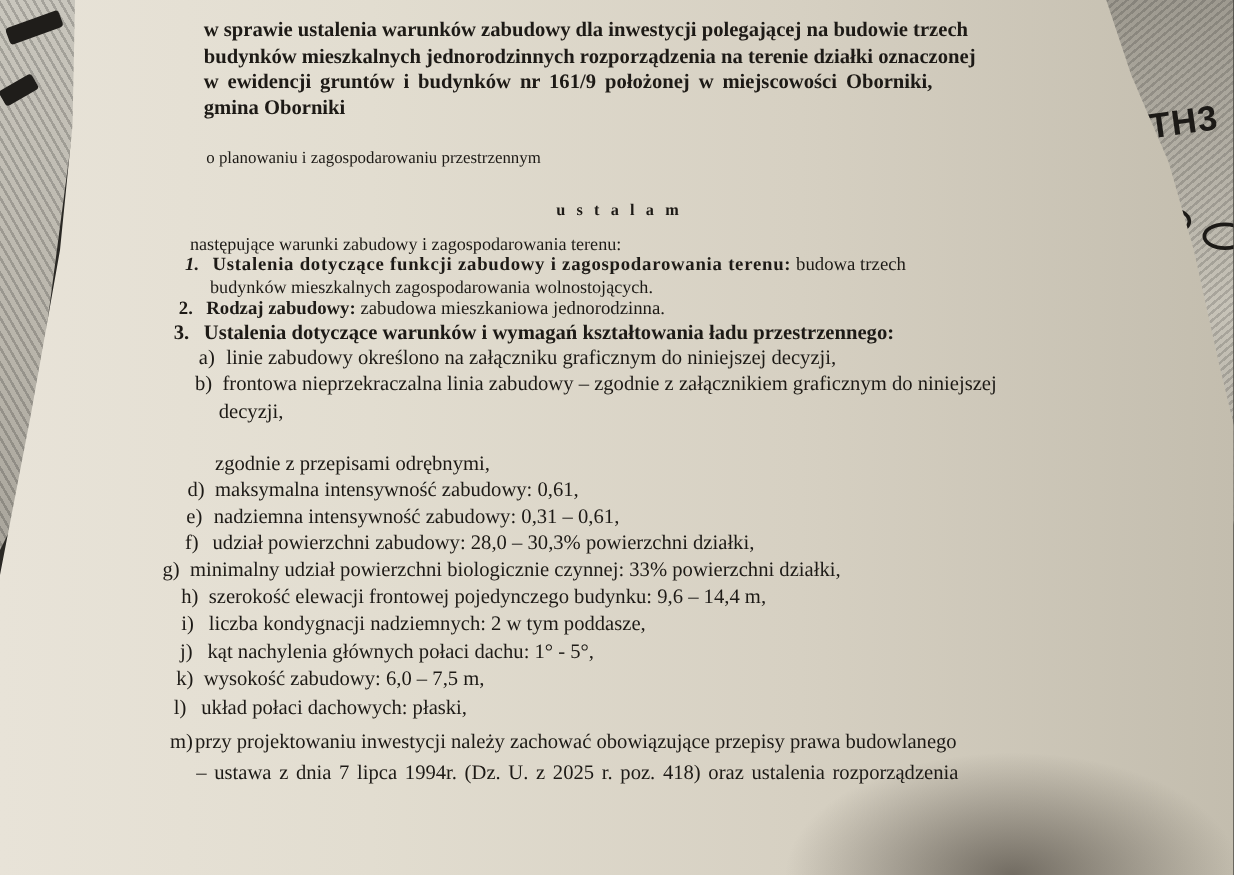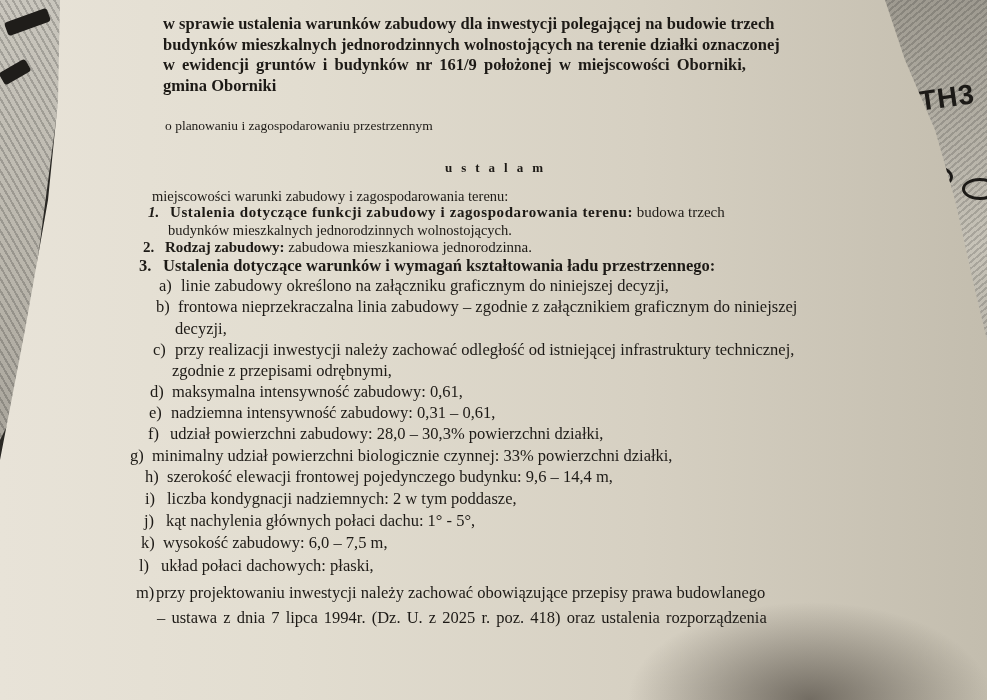--- a/index.html
+++ b/index.html
@@ -84,56 +84,53 @@
   <div class="sketch" style="left:35px;top:165px;width:35px;height:18px;"></div>
   <div class="sketch" style="left:85px;top:178px;width:30px;height:16px;"></div>
 </div>
 
 <div class="paper"></div>
 
 <div class="doc">
 
   <div class="intro">
     <span class="line">w sprawie ustalenia warunków zabudowy dla inwestycji polegającej na budowie trzech</span>
-    <span class="line">budynków mieszkalnych jednorodzinnych wolnostojących na terenie działki oznaczonej</span>
+    <span class="line">budynków mieszkalnych jednorodzinnych rozporządzenia na terenie działki oznaczonej</span>
     <span class="line" style="word-spacing:3px;">w ewidencji  gruntów  i   budynków  nr  161/9  położonej  w  miejscowości  Oborniki,</span>
     <span class="line">gmina Oborniki</span>
   </div>
 
   <div class="basis">
     <span class="line small">o planowaniu i zagospodarowaniu przestrzennym</span>
   </div>
 
   <div class="decide">ustalam</div>
 
-  <div class="conditions-intro">miejscowości warunki zabudowy i zagospodarowania terenu:</div>
+  <div class="conditions-intro">następujące warunki zabudowy i zagospodarowania terenu:</div>
 
   <div class="item" style="left:148px;top:204px;font-size:15px;">
     <span class="num" style="font-weight:bold;font-style:italic;width:22px;">1.</span><b style="letter-spacing:0.6px;">Ustalenia dotyczące funkcji zabudowy i zagospodarowania terenu:</b><span> budowa trzech</span>
   </div>
-  <div class="cont" style="left:168px;top:222px;font-size:14.5px;">budynków mieszkalnych jednorodzinnych wolnostojących.</div>
+  <div class="cont" style="left:168px;top:222px;font-size:14.5px;">budynków mieszkalnych zagospodarowania wolnostojących.</div>
 
   <div class="item" style="left:143px;top:239px;font-size:15px;">
     <span class="num" style="font-weight:bold;width:22px;">2.</span><b>Rodzaj zabudowy:</b><span> zabudowa mieszkaniowa jednorodzinna.</span>
   </div>
 
   <div class="item" style="left:139px;top:256px;font-size:16.5px;">
     <span class="num" style="font-weight:bold;width:24px;">3.</span><b>Ustalenia dotyczące warunków i wymagań kształtowania ładu przestrzennego:</b>
   </div>
 
   <div class="sub" style="left:159px;top:276px;">
     <span class="letter">a)</span><span>linie zabudowy określono na załączniku graficznym do niniejszej decyzji,</span>
   </div>
   <div class="sub" style="left:156px;top:297px;">
     <span class="letter">b)</span><span>frontowa nieprzekraczalna linia zabudowy – zgodnie z załącznikiem graficznym do niniejszej</span>
   </div>
   <div class="cont" style="left:175px;top:319px;font-size:16.5px;">decyzji,</div>
-  <div class="sub" style="left:153px;top:340px;">
-    <span class="letter">c)</span><span>przy realizacji inwestycji należy zachować odległość od istniejącej infrastruktury technicznej,</span>
-  </div>
   <div class="cont" style="left:172px;top:361px;font-size:16.5px;">zgodnie z przepisami odrębnymi,</div>
   <div class="sub" style="left:150px;top:382px;">
     <span class="letter">d)</span><span>maksymalna intensywność zabudowy: 0,61,</span>
   </div>
   <div class="sub" style="left:149px;top:403px;">
     <span class="letter">e)</span><span>nadziemna intensywność zabudowy: 0,31 – 0,61,</span>
   </div>
   <div class="sub" style="left:148px;top:424px;">
     <span class="letter">f)</span><span>udział powierzchni zabudowy: 28,0 – 30,3% powierzchni działki,</span>
   </div>

